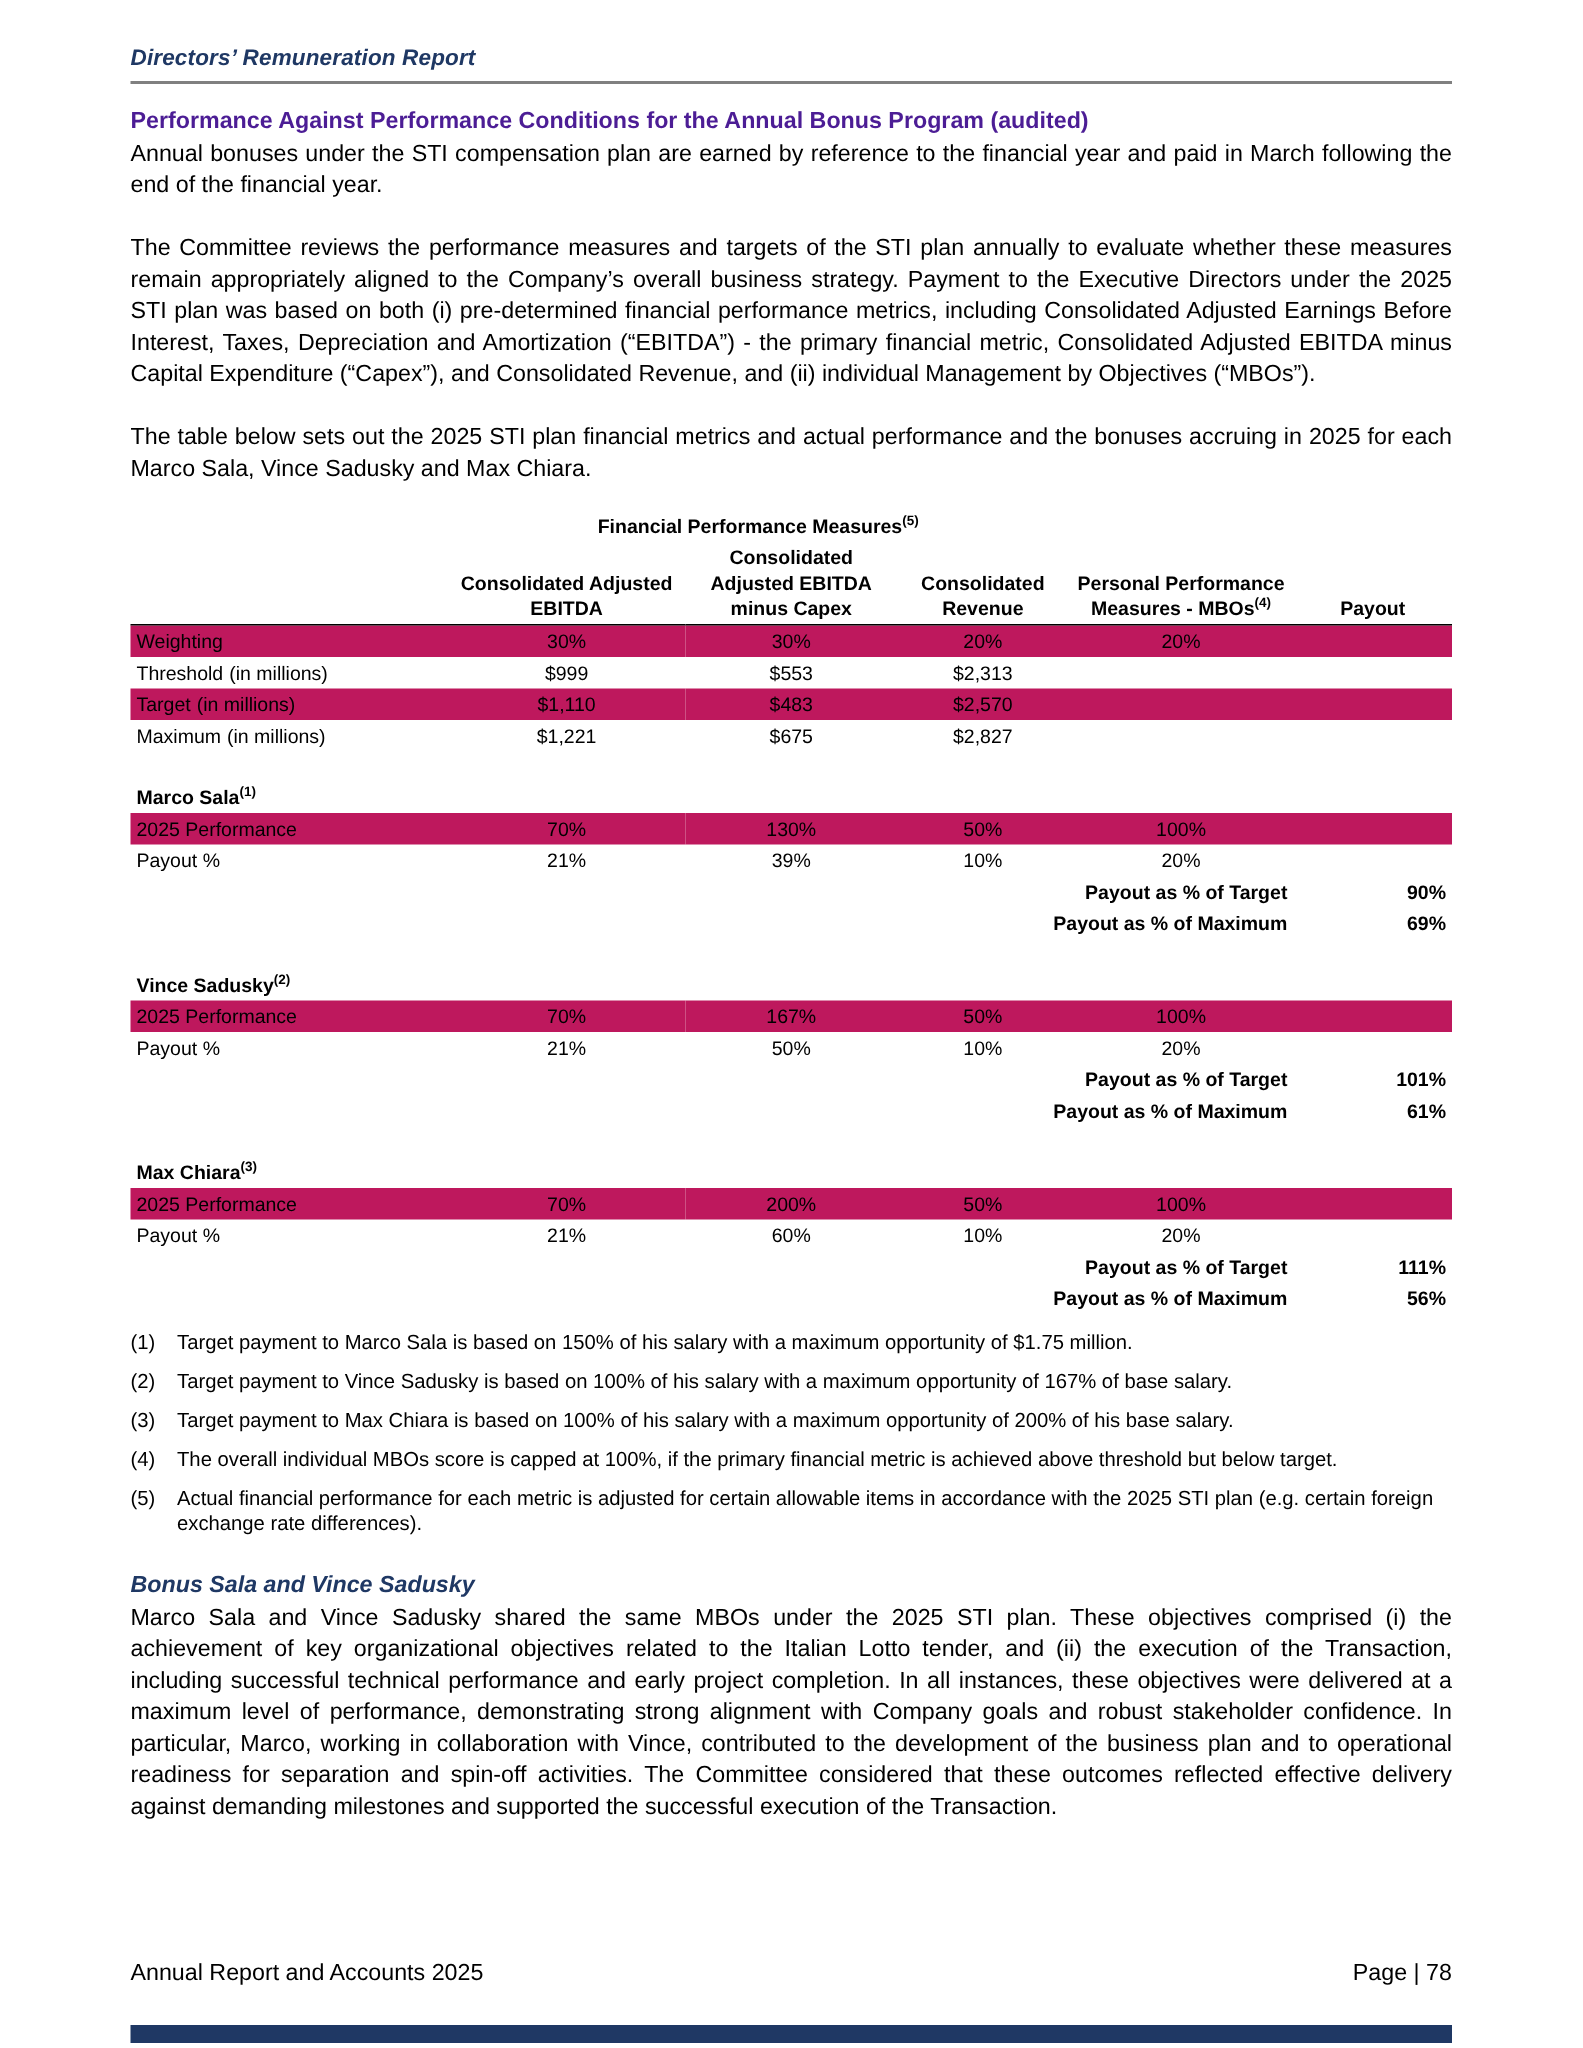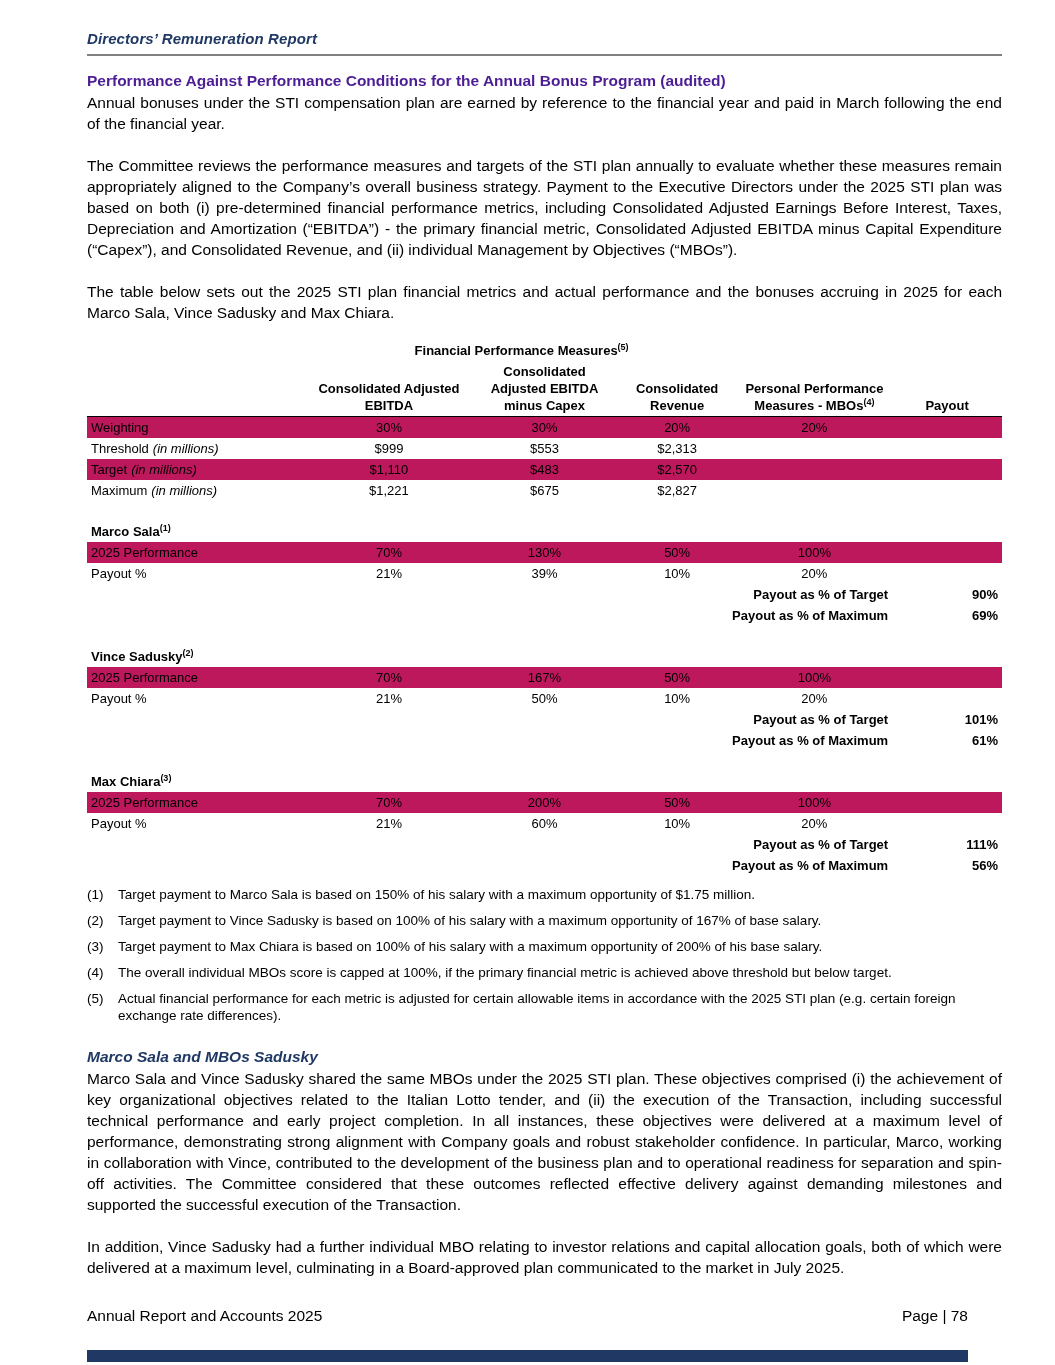--- a/index.html
+++ b/index.html
@@ -2,21 +2,21 @@
 <html><head>
 <meta charset="utf-8">
 <style>
   * { margin:0; padding:0; box-sizing:border-box; }
   html,body { background:#fff; }
   body {
     width:1055px; height:1365px;
     font-family:"Liberation Sans", sans-serif;
     color:#000; position:relative; overflow:hidden;
   }
-  .page { padding:30px 53px 0 87px; }
+  .page { padding:30px 87px 0 87px; }
 
   .report-title {
     color:#1f3864; font-size:15px; font-weight:bold; font-style:italic;
     letter-spacing:0.1px;
   }
   .header-rule { border:none; border-top:2px solid #808080; margin:7px 0 16px 0; }
 
   .section-title { color:#4c1d95; font-size:15.5px; font-weight:bold; margin:0 0 2px 0; }
 
   p.body { font-size:15.5px; line-height:21px; text-align:justify; margin:0 0 21px 0; }
@@ -35,21 +35,21 @@
   table.sti thead { border-bottom:1.5px solid #000; }
   table.sti td { padding:3px 4px 2px 4px; line-height:16px; vertical-align:middle; height:21px; }
 
   td.lbl { text-align:left; padding-left:6px; }
   td.val { text-align:center; }
   td.bold, .bold { font-weight:bold;text-align:right; }
   tr.shaded td { background:#be185d; }
   tr.spacer td { height:20px; padding:0; }
   td.name { font-weight:bold; }
   td.sumlbl { text-align:right; font-weight:bold; padding-right:14px; }
-  .note { font-style:italic; margin-left:4px; }
+  .note { margin-left:4px; }
   sup { font-size:9px; vertical-align:super; line-height:0; }
 
   
   .footnotes { margin-top:4px; }
   .footnote { display:flex; font-size:13.5px; line-height:17px; margin-bottom:9px; }
   .fn-num { width:31px; flex:none; }
   .fn-text { flex:1; }
 
   .subsection-title { color:#1f3864; font-size:15.5px; font-weight:bold; font-style:italic; margin:24px 0 2px 0; }
 
@@ -258,23 +258,22 @@
       <div class="footnote">
         <span class="fn-num">(4)</span>
         <span class="fn-text">The overall individual MBOs score is capped at 100%, if the primary financial metric is achieved above threshold but below target.</span>
       </div>
       <div class="footnote">
         <span class="fn-num">(5)</span>
         <span class="fn-text">Actual financial performance for each metric is adjusted for certain allowable items in accordance with the 2025 STI plan (e.g. certain foreign exchange rate differences).</span>
       </div>
     </div>
 
-    <h3 class="subsection-title">Marco Sala and MBOs Sadusky</h3>
+    <h3 class="subsection-title">Bonus Sala and Vince Sadusky</h3>
     <p class="body">Marco Sala and Vince Sadusky shared the same MBOs under the 2025 STI plan. These objectives comprised (i) the achievement of key organizational objectives related to the Italian Lotto tender, and (ii) the execution of the Transaction, including successful technical performance and early project completion. In all instances, these objectives were delivered at a maximum level of performance, demonstrating strong alignment with Company goals and robust stakeholder confidence. In particular, Marco, working in collaboration with Vince, contributed to the development of the business plan and to operational readiness for separation and spin-off activities. The Committee considered that these outcomes reflected effective delivery against demanding milestones and supported the successful execution of the Transaction.</p>
-    <p class="body">In addition, Vince Sadusky had a further individual MBO relating to investor relations and capital allocation goals, both of which were delivered at a maximum level, culminating in a Board-approved plan communicated to the market in July 2025.</p>
   </main>
 
 </div>
 
 <footer class="footer">
   <span>Annual Report and Accounts 2025</span>
   <span>Page | 78</span>
 </footer>
 <div class="bottom-bar"></div>
 

